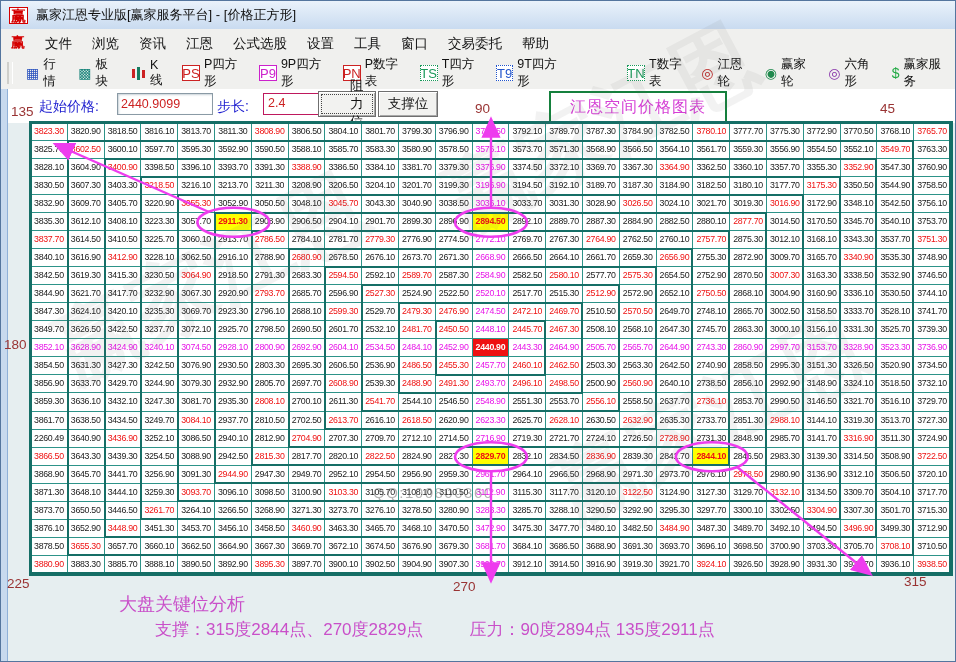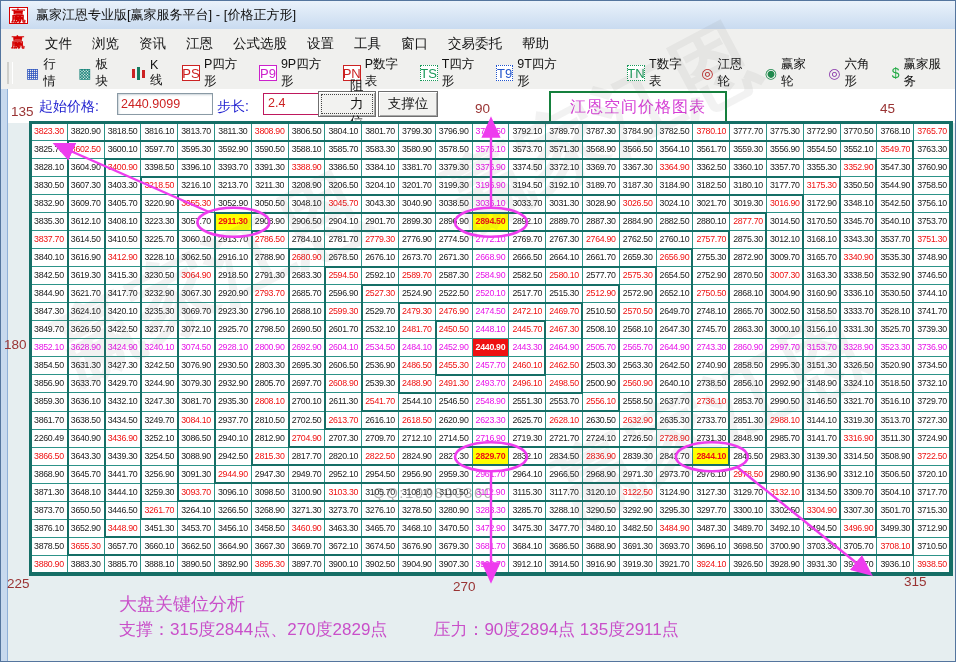--- a/index.html
+++ b/index.html
@@ -43,21 +43,21 @@
   .c-yellow{background:#ffff00;color:#ee1111;font-weight:bold;}
   .c-center{background:#ee1111;color:#fff;font-weight:bold;}
   .ring{position:absolute;border:2px solid #156e66;pointer-events:none;box-sizing:border-box;}
   .annot{position:absolute;left:28px;top:110px;width:924px;height:482px;pointer-events:none;}
   
   .wm-qq{position:absolute;left:372px;top:483px;font-size:15px;color:rgba(105,105,105,.5);letter-spacing:1.5px;pointer-events:none;}
   .wm-brand{position:absolute;font-size:85px;color:#6a6a6a;opacity:.08;transform:rotate(-28deg);white-space:nowrap;pointer-events:none;font-weight:bold;}
   
   .footer-line1{position:absolute;left:118px;top:591px;font-size:18px;color:#c94fc9;}
   .footer-line2{position:absolute;left:118px;top:617px;font-size:17px;color:#c94fc9;}
-  .footer-line2 .seg{margin-right:46px;}
+  .footer-line2 .seg{margin-right:46px;margin-left:36px;}
   .left-strip{position:absolute;left:0;top:88px;width:6px;height:574px;background:#c7d9ee;border-right:1px solid #8fb0d8;}
 </style>
 </head>
 <body>
 
 <div id="app">
 
   <div class="titlebar">
     <span class="app-icon">赢</span>
     <span class="title-text">赢家江恩专业版[赢家服务平台] - [价格正方形]</span>

